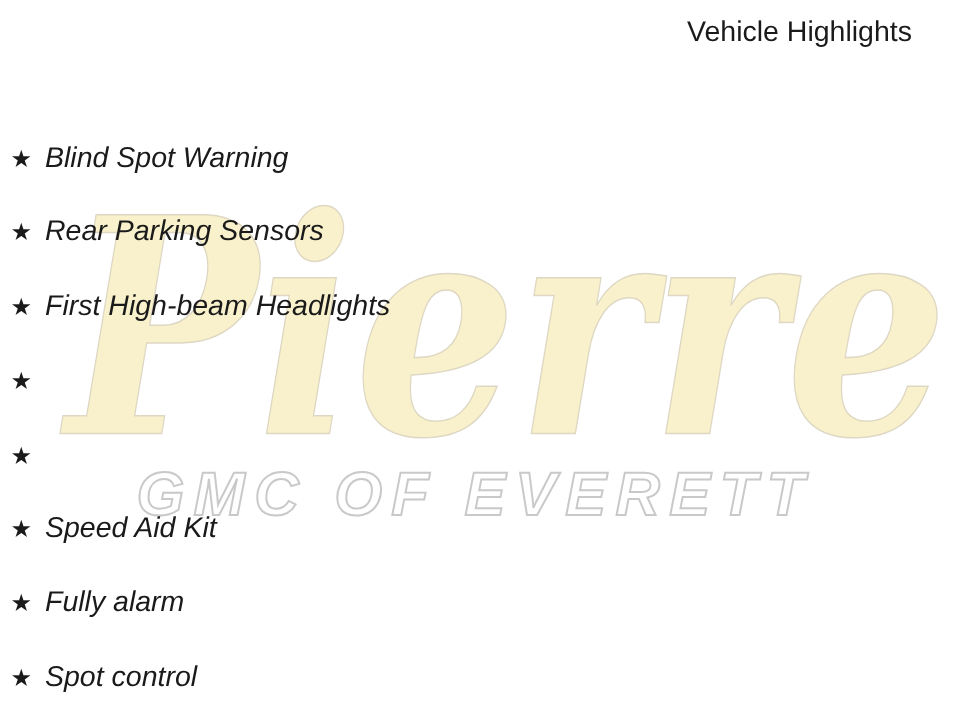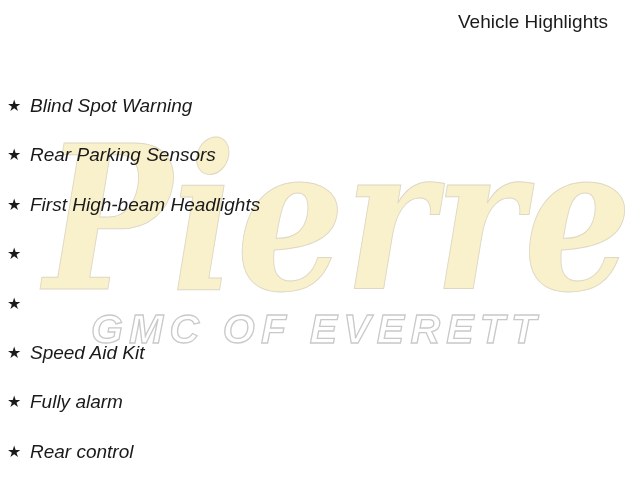--- a/index.html
+++ b/index.html
@@ -96,18 +96,18 @@
         <li>
         <span class="star-bullet">★</span>
         <span class="item-label">Speed Aid Kit</span>
       </li>
         <li>
         <span class="star-bullet">★</span>
         <span class="item-label">Fully alarm</span>
       </li>
         <li>
         <span class="star-bullet">★</span>
-        <span class="item-label">Rear control</span>
+        <span class="item-label">Spot control</span>
       </li>
       </ul>
   </div>
 
 </div>
 
 </body></html>

